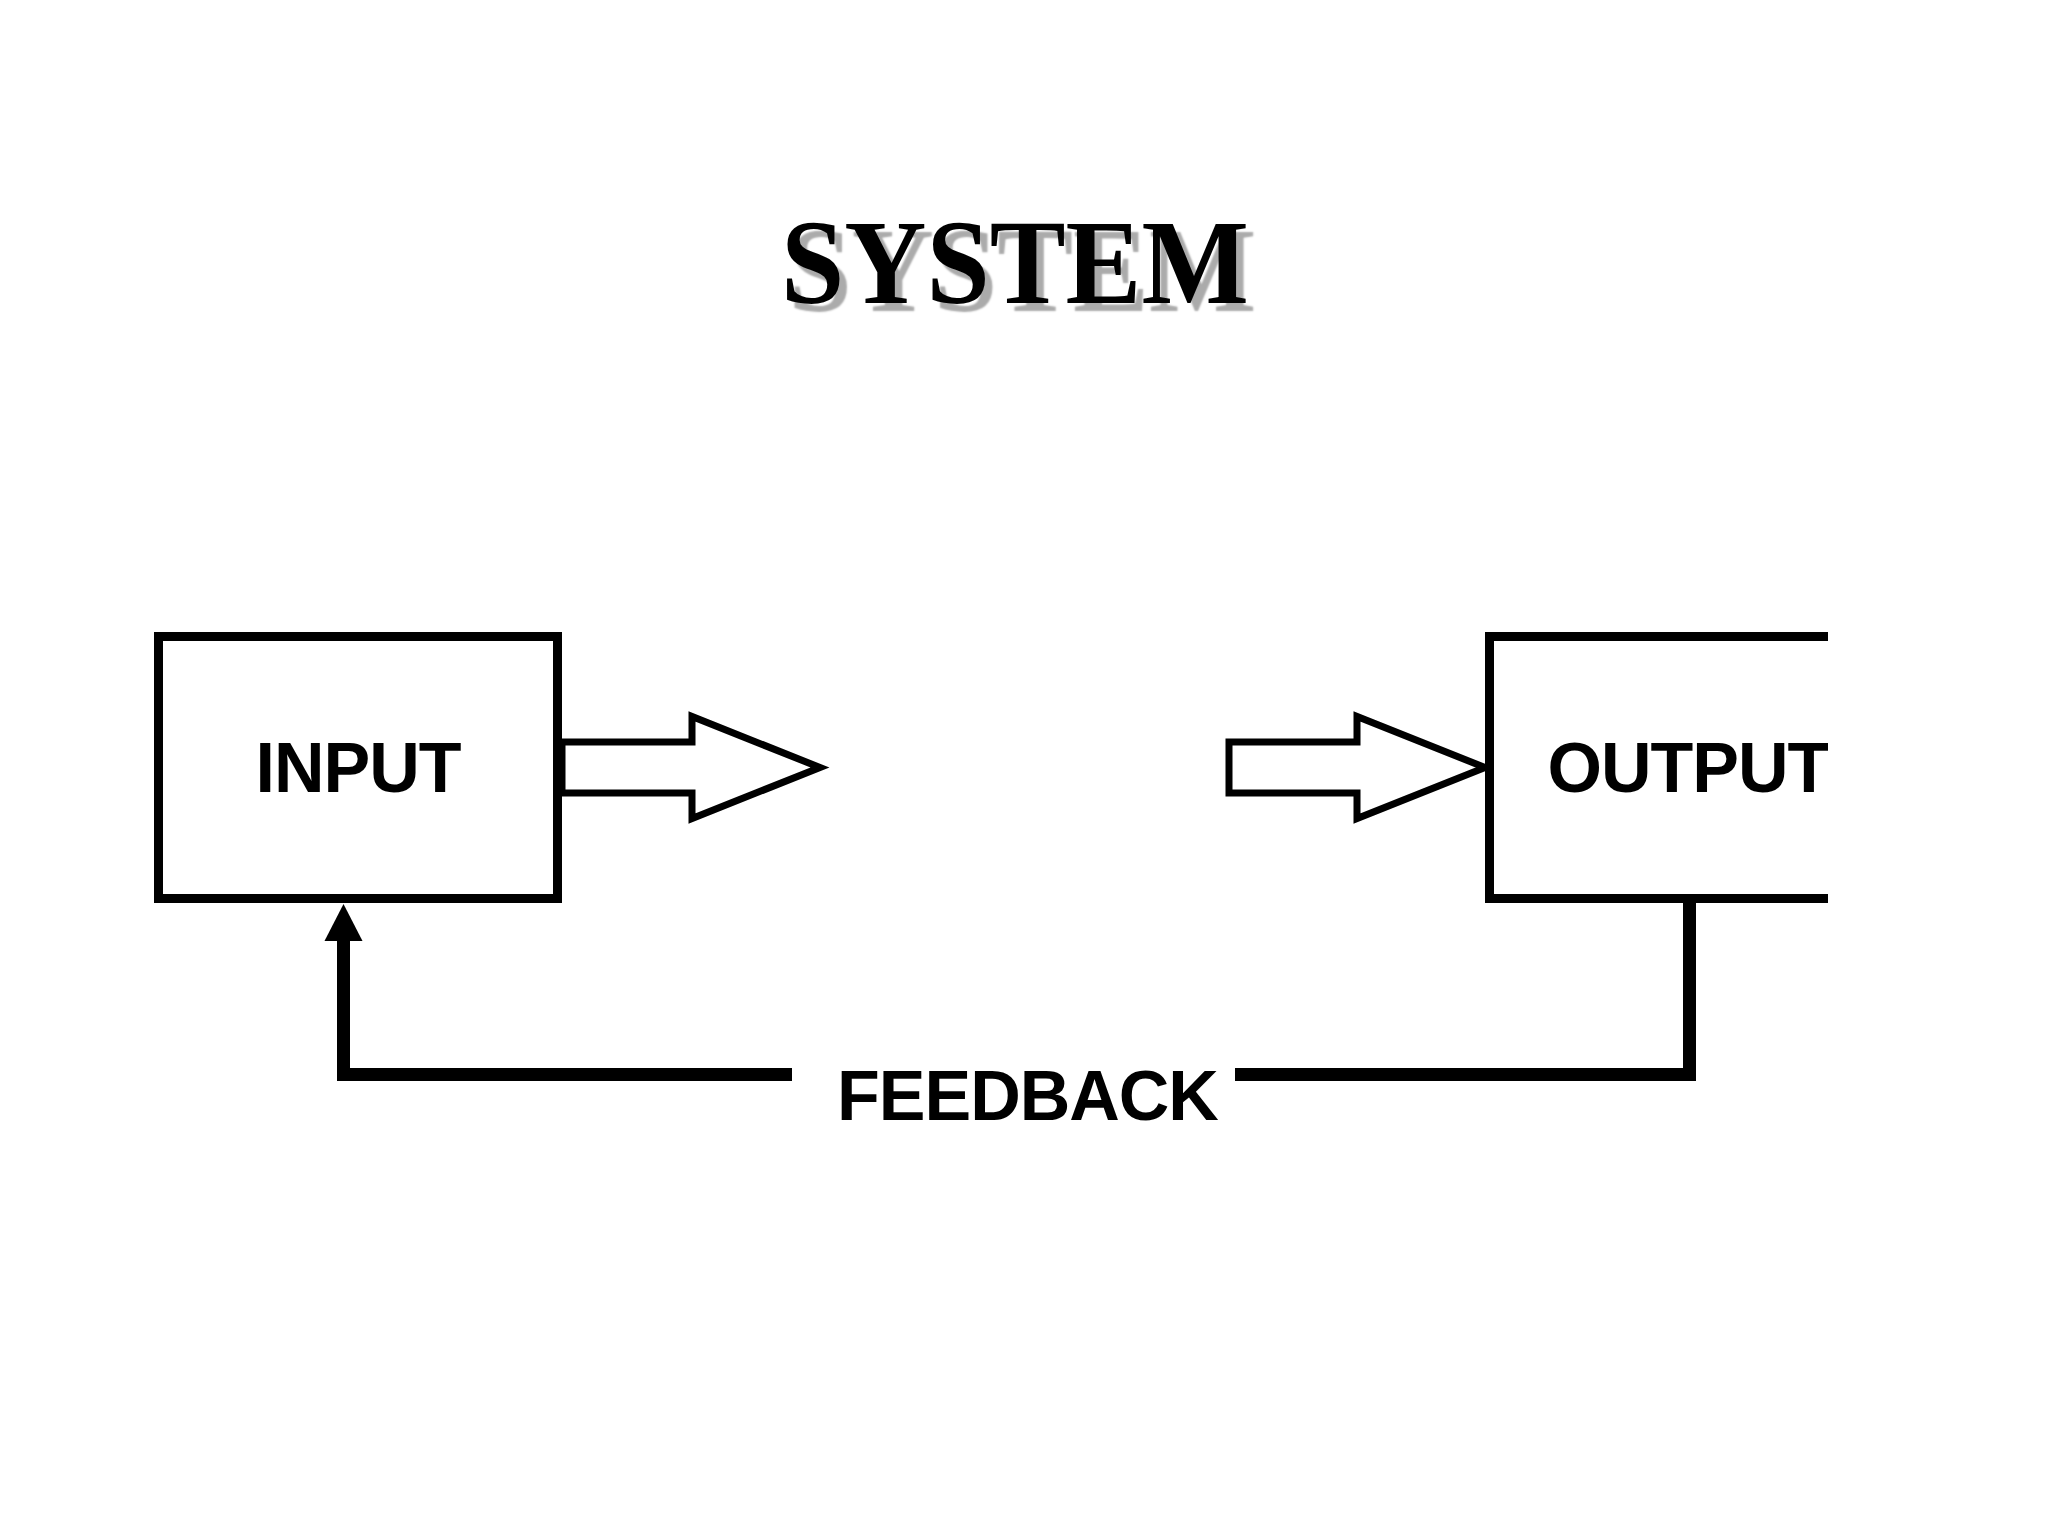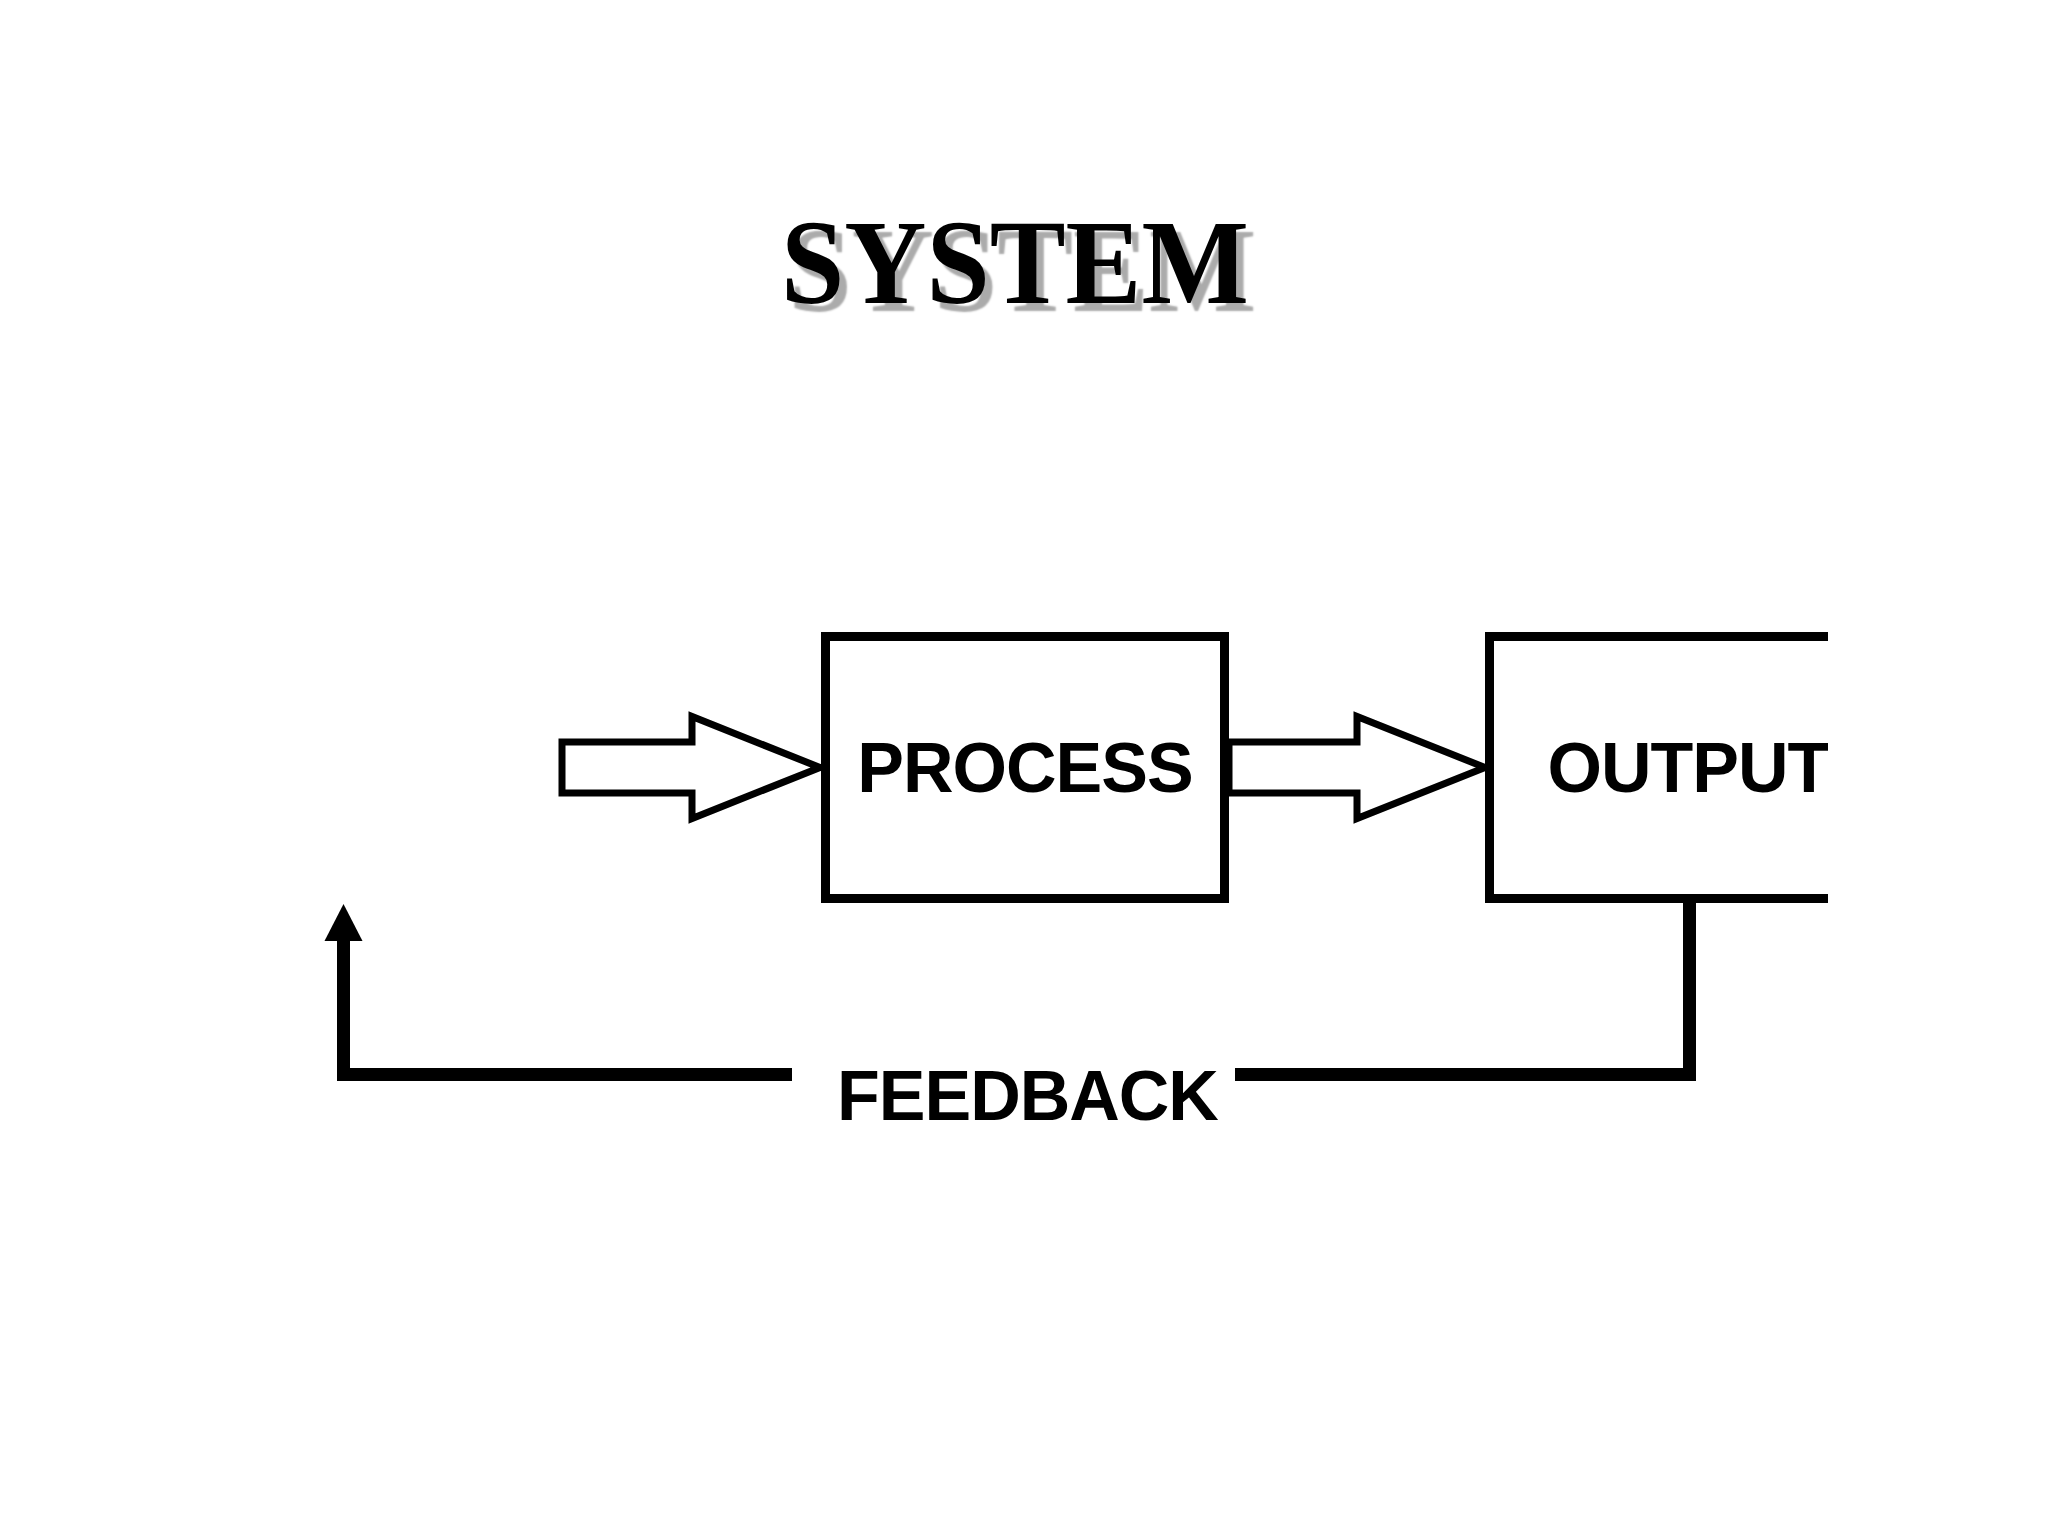--- a/index.html
+++ b/index.html
@@ -95,24 +95,24 @@
   <div class="slide-title">SYSTEM</div>
 
   <svg class="connectors" viewBox="0 0 2048 1536" xmlns="http://www.w3.org/2000/svg">
     <polygon class="block-arrow" points="562,742 692,742 692,716.5 820,767.5 692,818.5 692,793 562,793"></polygon>
     <polygon class="block-arrow" points="1229,742 1357,742 1357,716.5 1485,767.5 1357,818.5 1357,793 1229,793"></polygon>
     <path class="feedback-line" d="M 1689.5 897 V 1074.5 H 1235"></path>
     <path class="feedback-line" d="M 792 1074.5 H 343.5 V 936"></path>
     <polygon class="feedback-head" points="343.5,904 324.5,941 362.5,941"></polygon>
   </svg>
 
+  <div class="node" id="node-input">
+    <span class="node-label">INPUT</span>
+  </div>
 
-  <div class="node" id="node-process">
-    <span class="node-label">PROCESS</span>
-  </div>
 
   <div class="node" id="node-output">
     <span class="node-label">OUTPUT</span>
   </div>
 
   <div class="feedback-label">FEEDBACK</div>
 
 </div>
 
 </body></html>

